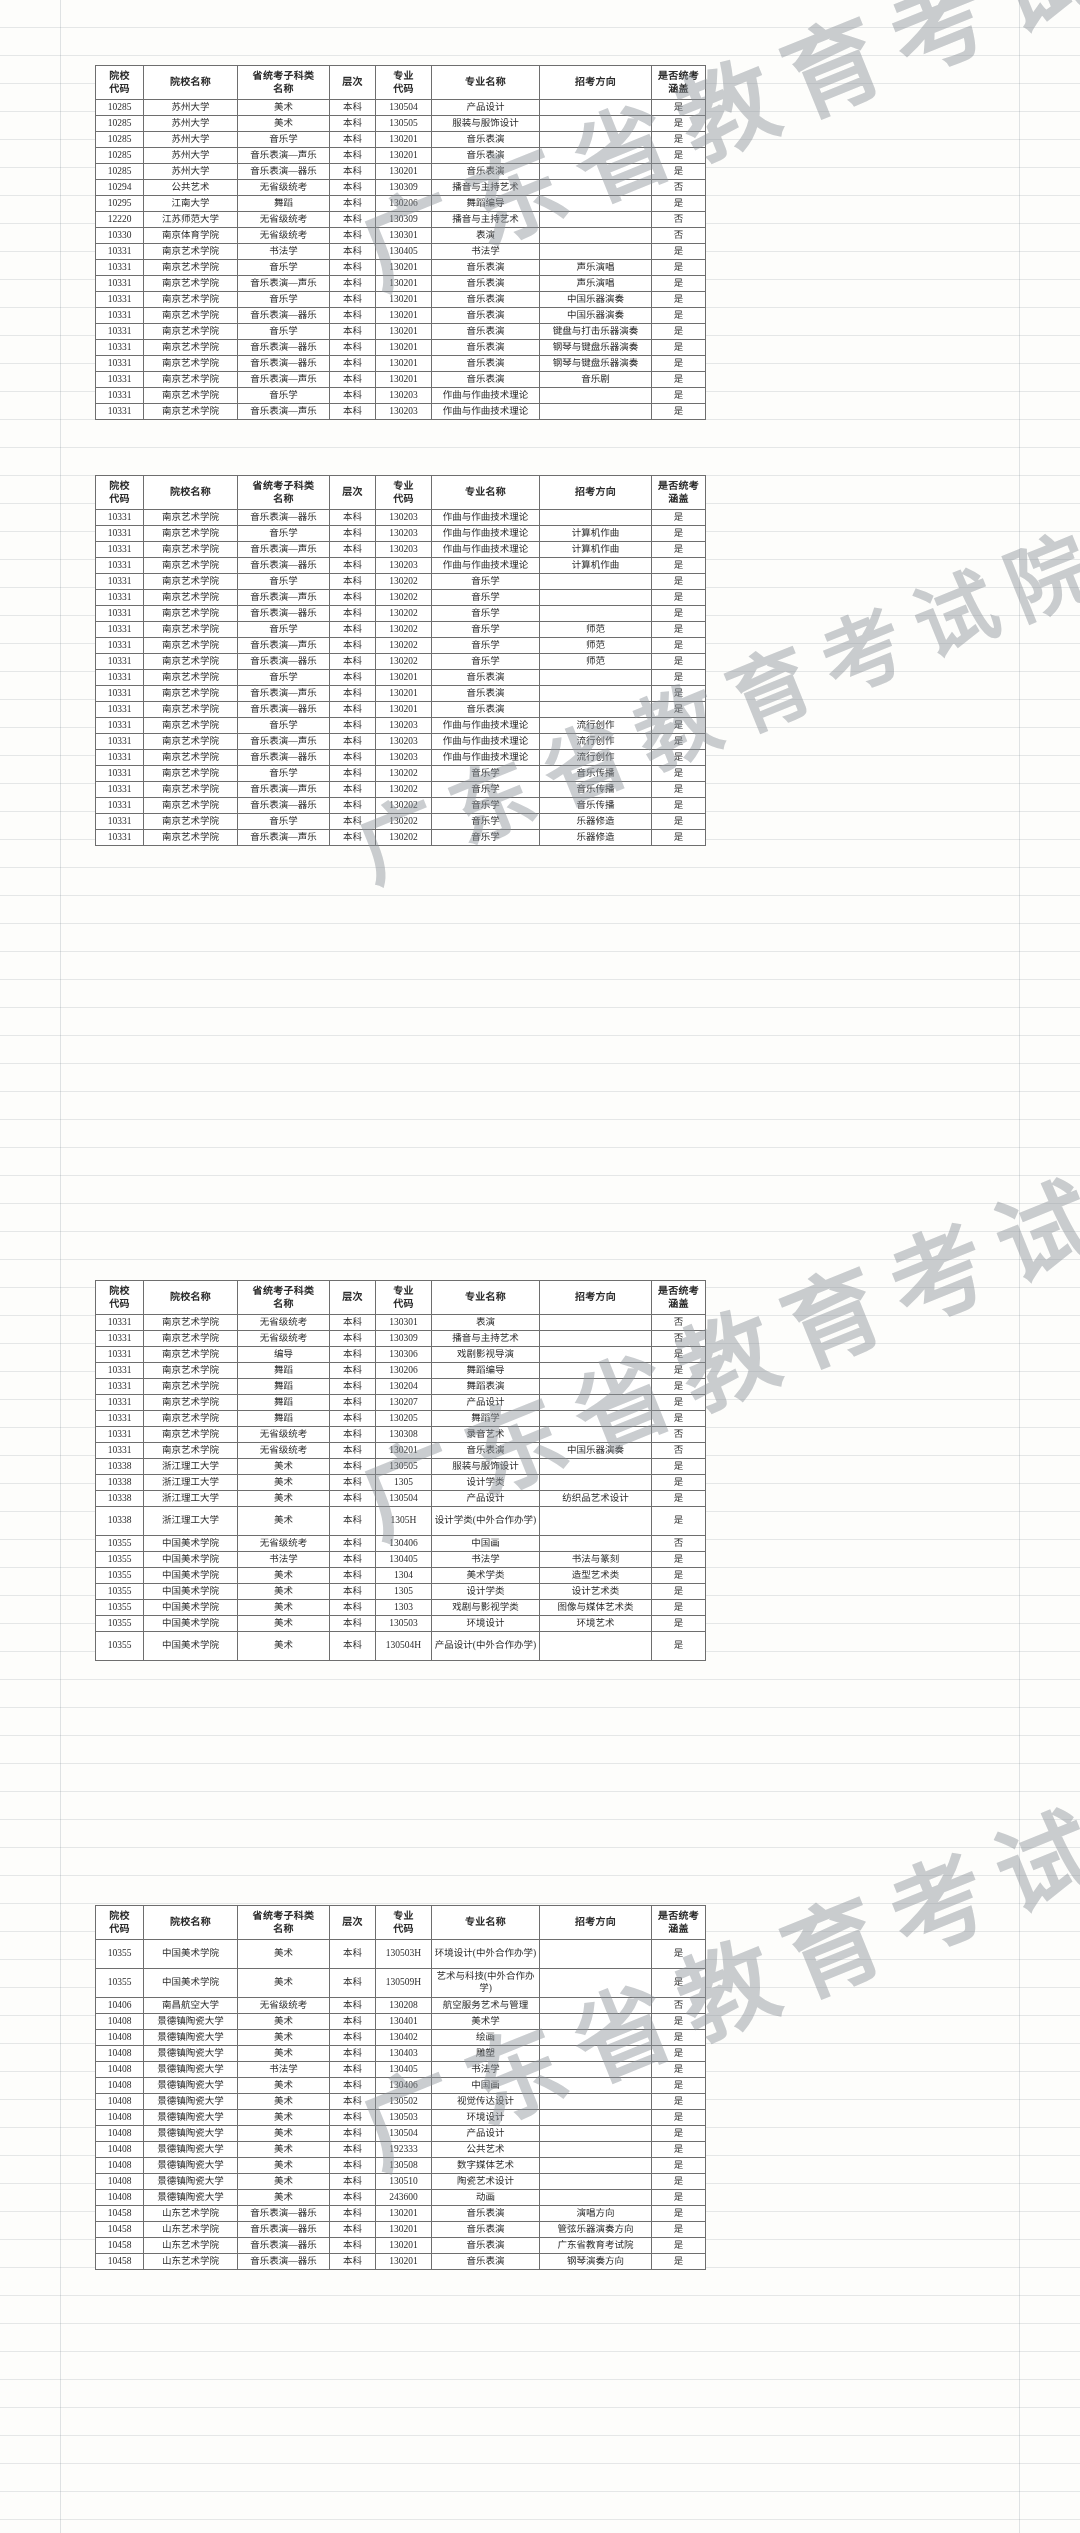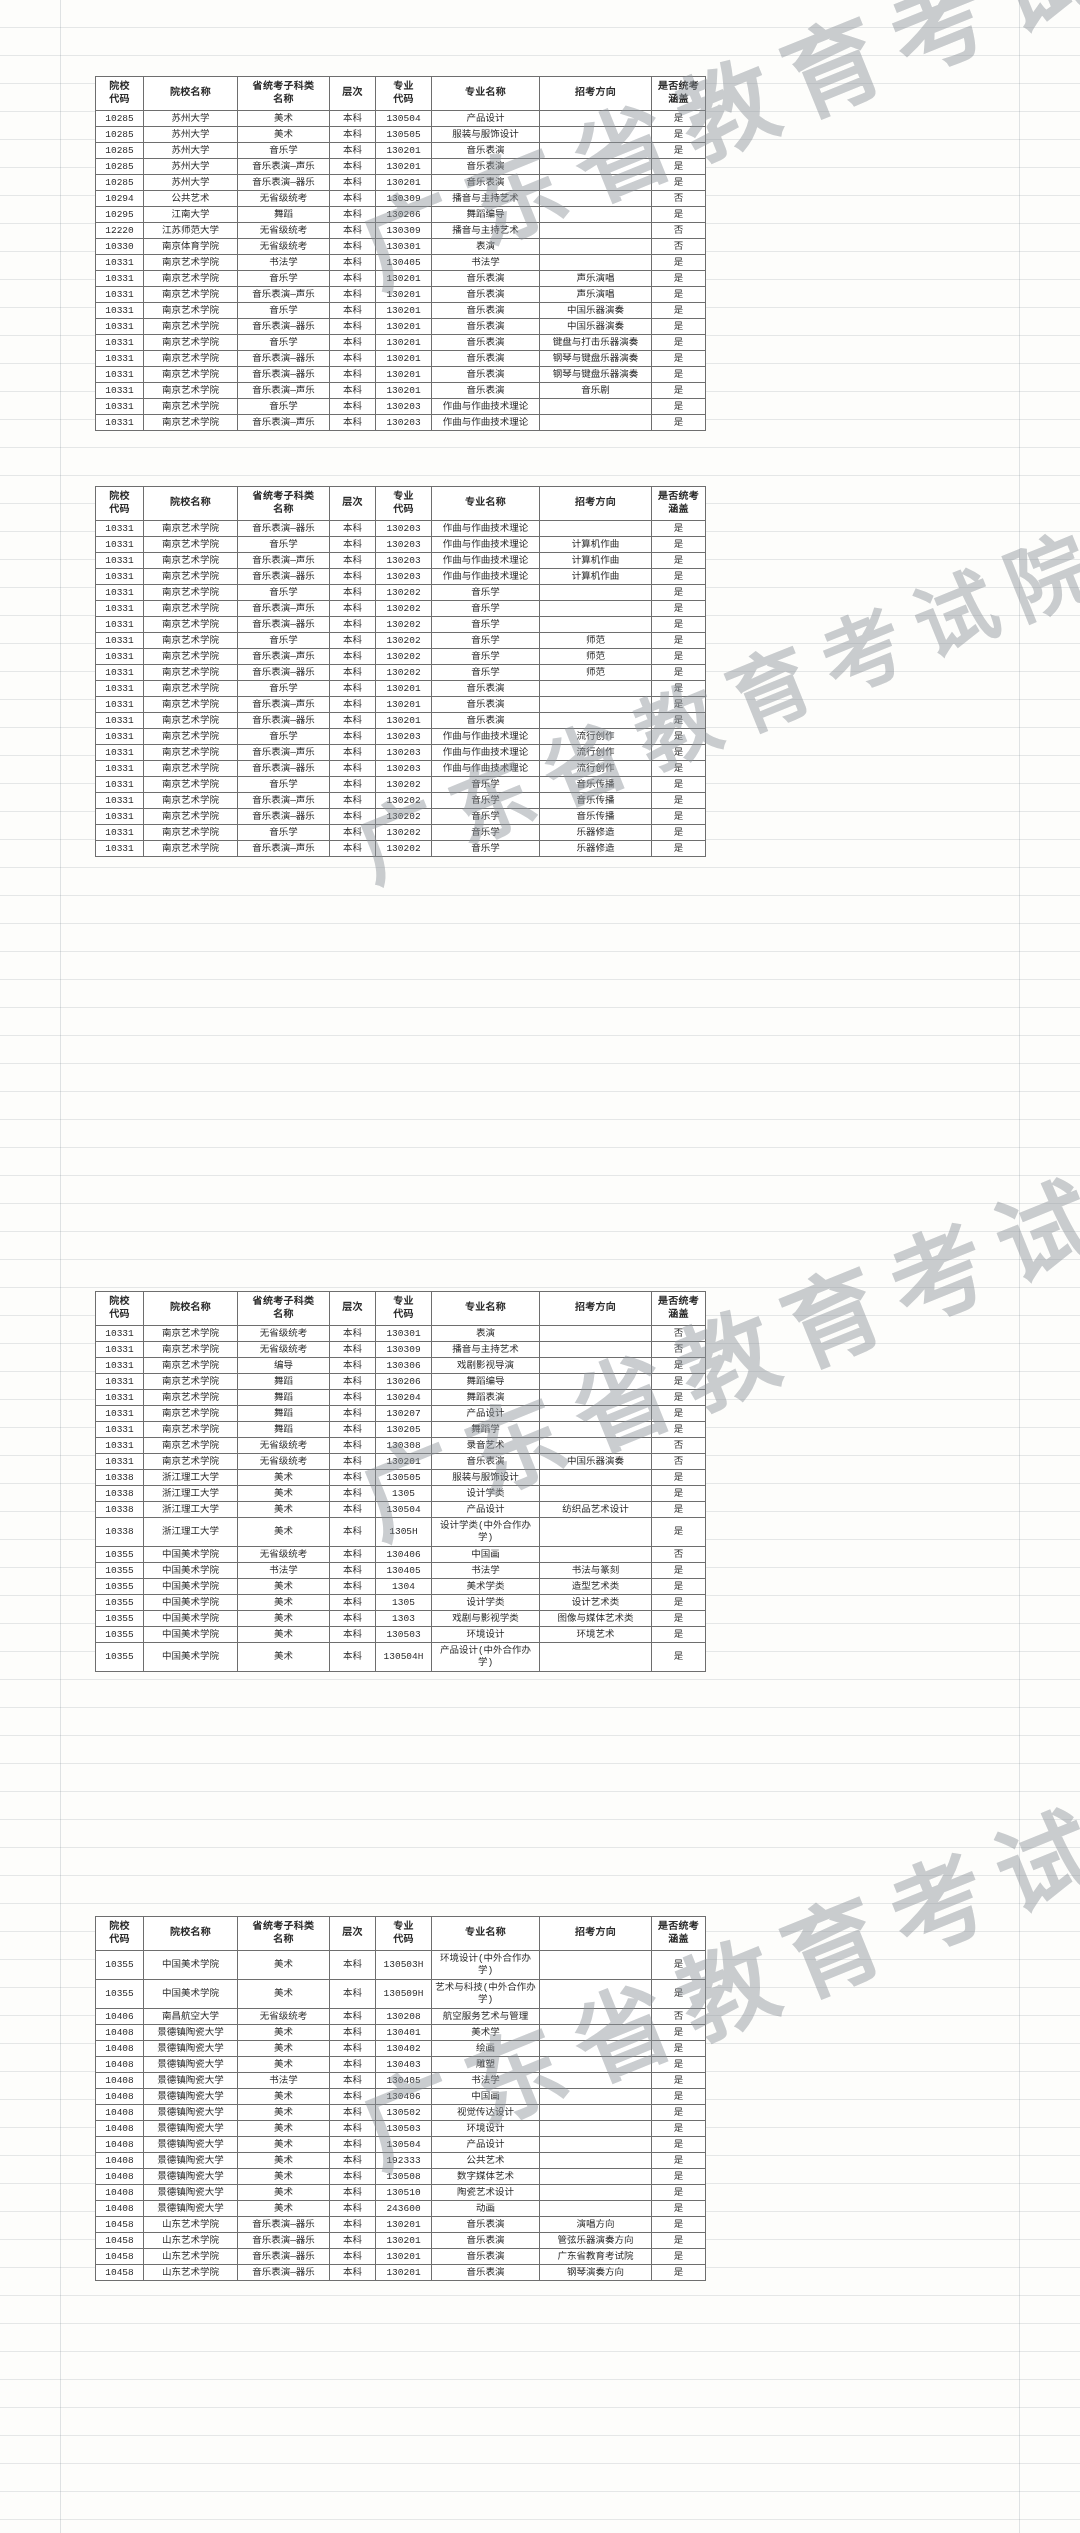--- a/index.html
+++ b/index.html
@@ -36,23 +36,22 @@
 
   .page{
     position:relative;
     z-index:3;
     padding:0 0 0 0;
   }
 
   
   .paper{
     position:relative;
-    margin:16px auto;
+    margin:5px auto;
     background:#ffffff;
-    font-family:Liberation Mono, monospace;
   }
 
   table.reg{
     border-collapse:collapse;
     table-layout:fixed;
     background:#ffffff;
     font-size:9.5px;
     line-height:1.25;
     color:#2b2b2b;
   }

